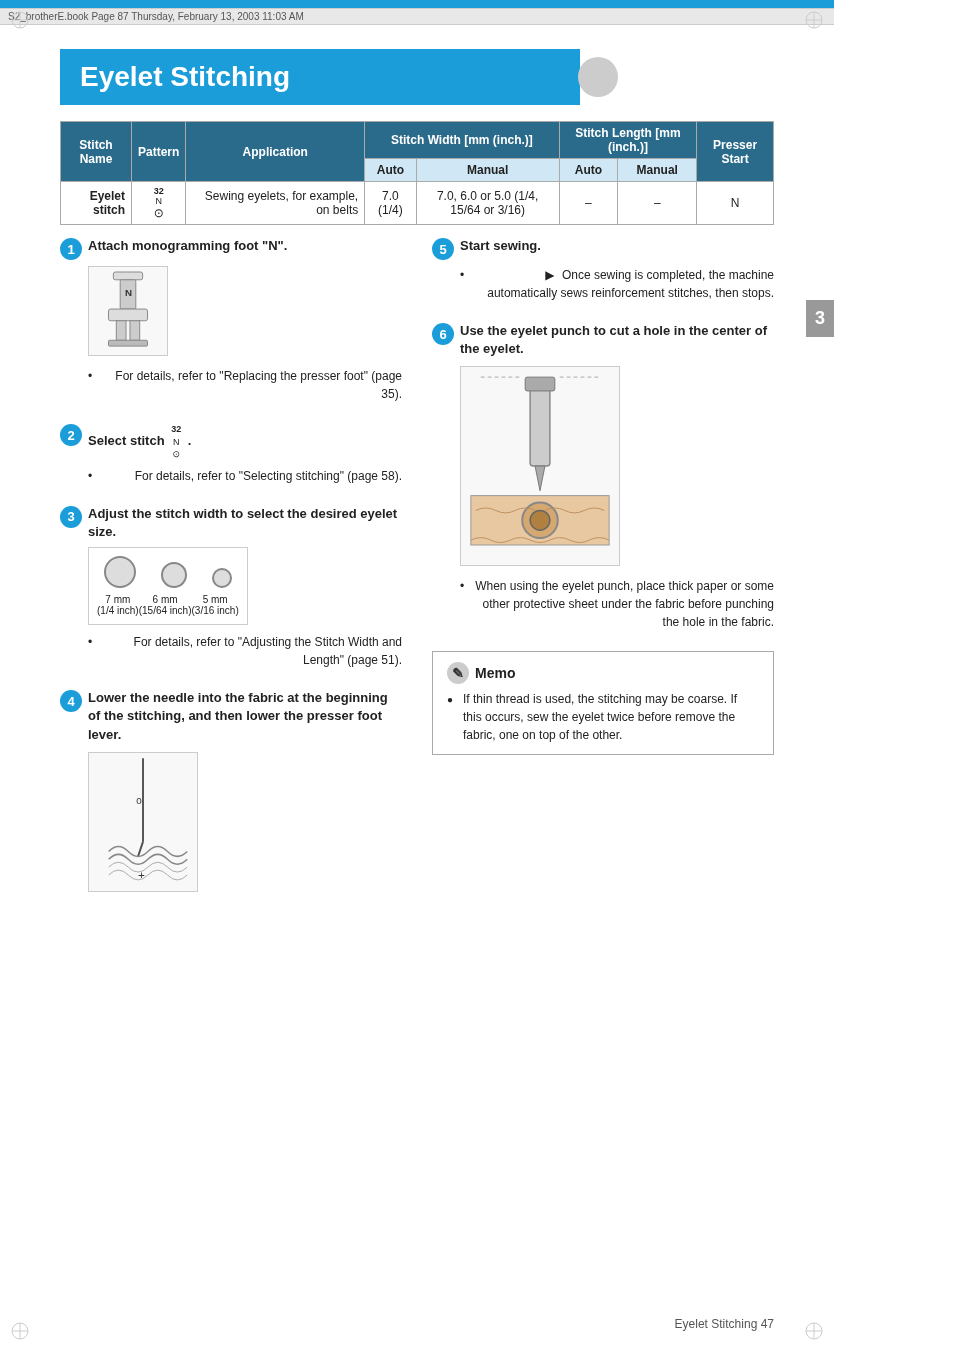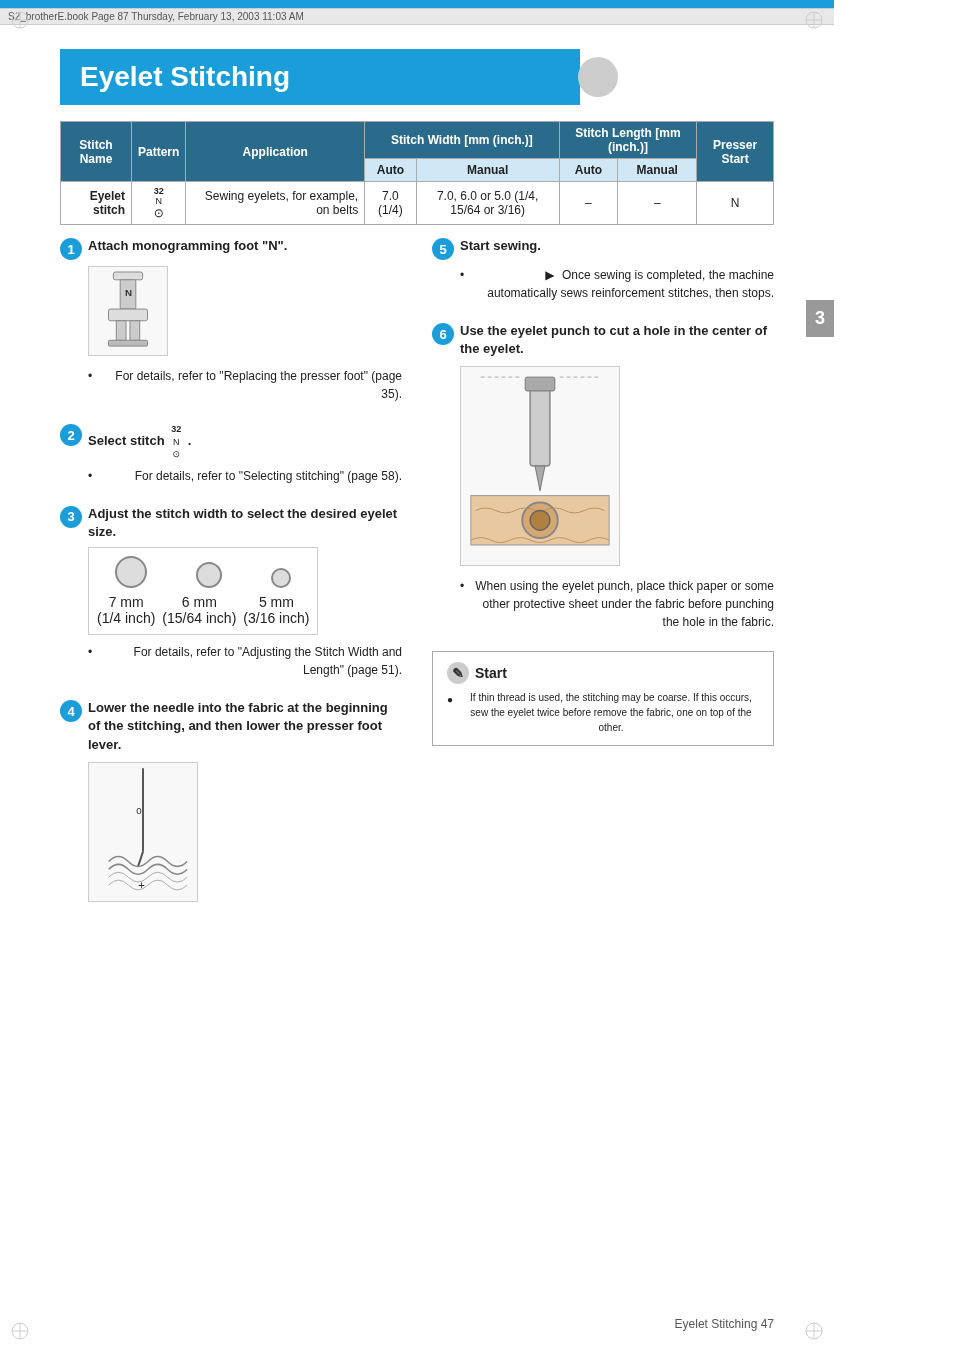--- a/index.html
+++ b/index.html
@@ -205,23 +205,22 @@
       border-radius: 50%;
       margin-right: 6px;
       display: flex;
       align-items: center;
       justify-content: center;
       font-size: 14px;
       color: #333;
     }
 
     .memo-body {
-      font-size: 10px;
+      font-size: 12px;
       line-height: 1.5;
-      text-align: center;
     }
 
     .memo-body li {
       list-style: none;
       padding-left: 16px;
       position: relative;
     }
 
     .memo-body li::before {
       content: "●";
@@ -447,21 +446,21 @@
             <div class="step-number step-num-blue">3</div>
             <div class="step-text">Adjust the stitch width to select the desired eyelet size.</div>
           </div>
           
           <div style="margin-left:28px; margin-bottom:8px; background:#fff; border:1px solid #ccc; padding:8px; display:inline-block;">
             <div style="display:flex;align-items:flex-end;justify-content:space-around;gap:12px;margin-bottom:6px;">
               <div style="width:32px;height:32px;border-radius:50%;background:#ddd;border:2px solid #888;"></div>
               <div style="width:26px;height:26px;border-radius:50%;background:#ddd;border:2px solid #888;"></div>
               <div style="width:20px;height:20px;border-radius:50%;background:#ddd;border:2px solid #888;"></div>
             </div>
-            <div style="display:flex;justify-content:flex-start;font-size:14px;text-align:center;gap:7px;">
+            <div style="display:flex;justify-content:flex-start;font-size:10px;text-align:center;gap:0;">
               <span>7 mm<br>(1/4 inch)</span>
               <span>6 mm<br>(15/64 inch)</span>
               <span>5 mm<br>(3/16 inch)</span>
             </div>
           </div>
           <div class="step-sub">
             <li><span>For details, refer to "Adjusting the Stitch Width and Length" (page 51).</span></li>
           </div>
         </div>
 
@@ -536,21 +535,21 @@
             </svg>
           </div>
           <div class="step-sub">
             <li><span>When using the eyelet punch, place thick paper or some other protective sheet under the fabric before punching the hole in the fabric.</span></li>
           </div>
         </div>
 
         <div class="memo-box">
           <div class="memo-title">
             <div class="memo-icon">✎</div>
-            <span>Start</span>
+            <span>Memo</span>
           </div>
           <ul class="memo-body">
             <li>
               <span>If thin thread is used, the stitching may be coarse. If this occurs, sew the eyelet twice before remove the fabric, one on top of the other.</span>
             </li>
           </ul>
         </div>
 
       </div>
     </div>

